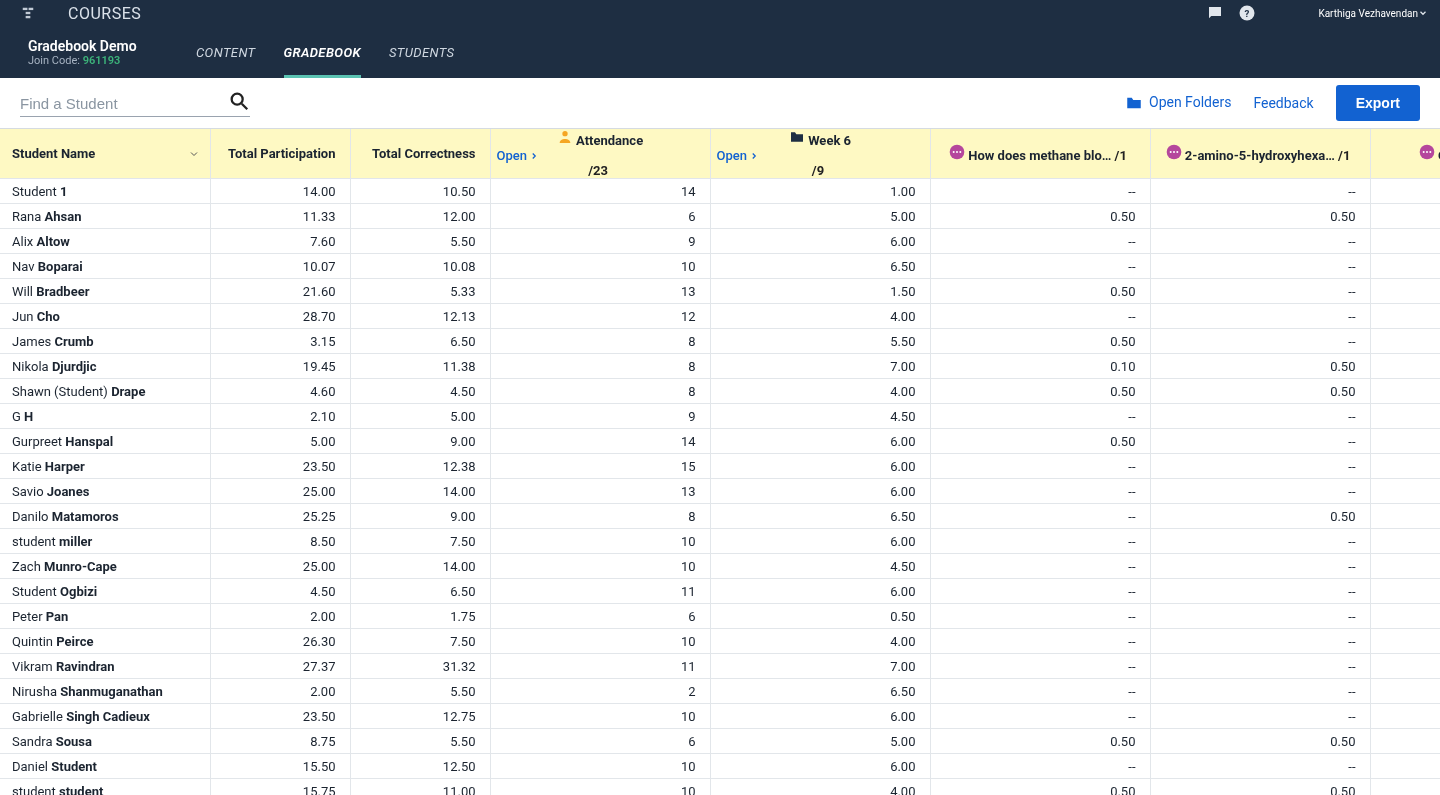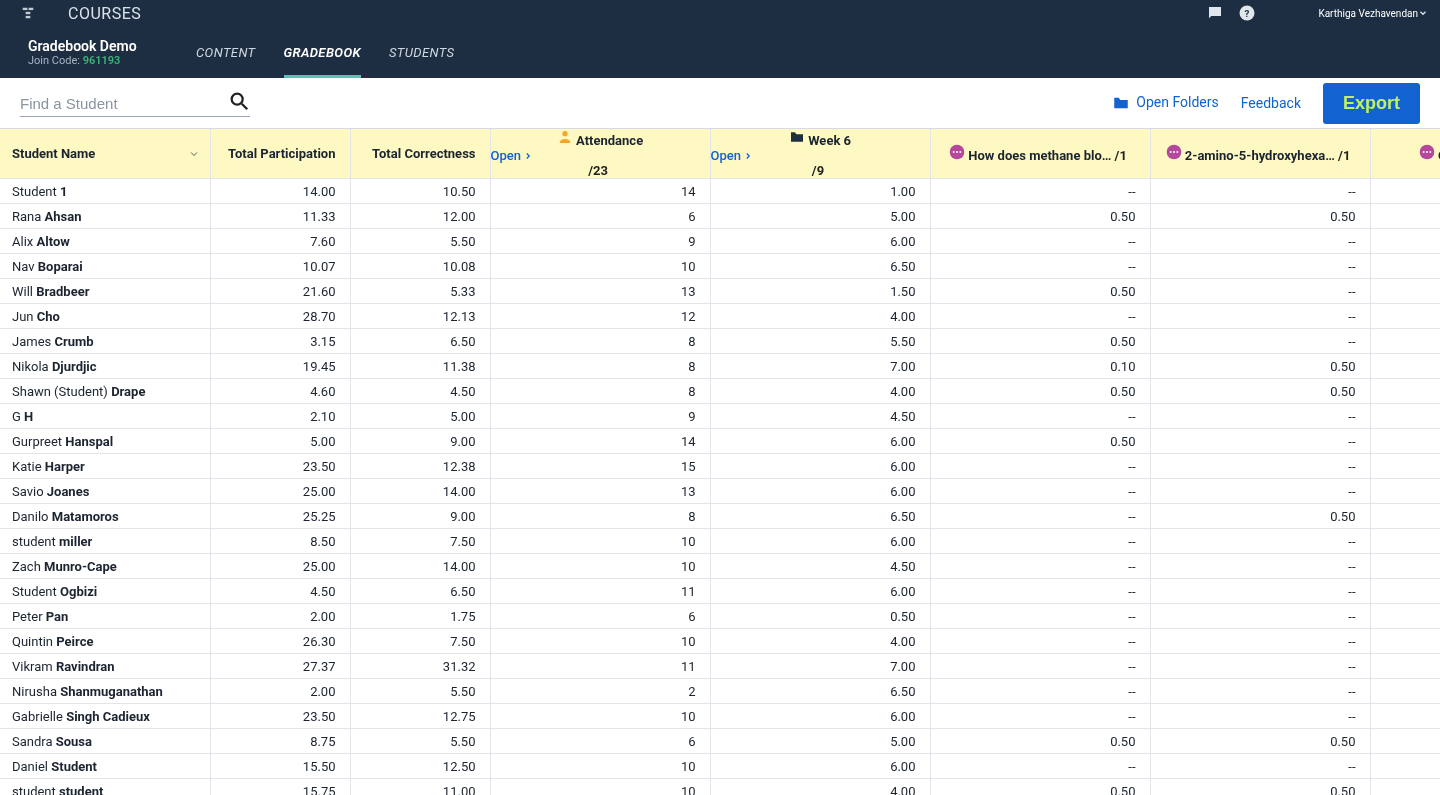--- a/index.html
+++ b/index.html
@@ -143,24 +143,24 @@
 }
 .open-folders, .feedback {
   color: #1262d1;
   font-size: 14px;
   cursor: pointer;
   display: flex;
   gap: 6px;
 }
 .export-btn {
   background: #1262d1;
-  color: #bef264;
+  color: #ffffff;
   border: none;
   font-weight: 700;
-  font-size: 18px;
+  font-size: 14px;
   padding: 10px 20px;
   border-radius: 3px;
   cursor: pointer;
 }
 
 .table-scroll {
   overflow: auto;
   border-top: 1px solid #d5dbe1;
   height: calc(795px - 26px - 52px - 50px);
 }
@@ -198,21 +198,21 @@
   transform: translateY(-50%);
   color: #666;
 }
 th.col-num, td.col-num {
   text-align: right;
   padding-right: 14px;
   width: 140px;
   min-width: 140px;
 }
 th.col-wide { width: 220px; min-width:220px; }
-.col-open { color:#1262d1; font-weight: 500; display:flex; align-items:center; gap:2px; cursor:pointer;}
+.col-open { color:#1262d1; font-weight: 500; display:flex; align-items:center; gap:2px; cursor:pointer;margin-left:6px;}
 .col-suffix { margin-left:auto; color:#222; font-weight:700; padding-right:4px;}
 .icon-box { width:16px; height:16px; display:inline-flex; align-items:center; justify-content:center; }
 .ellipsis { max-width: 140px; overflow:hidden; text-overflow:ellipsis; }
 .student-bold { font-weight:700; }
 
 svg { display:block; }
 </style>
 </head>
 <body>
 

